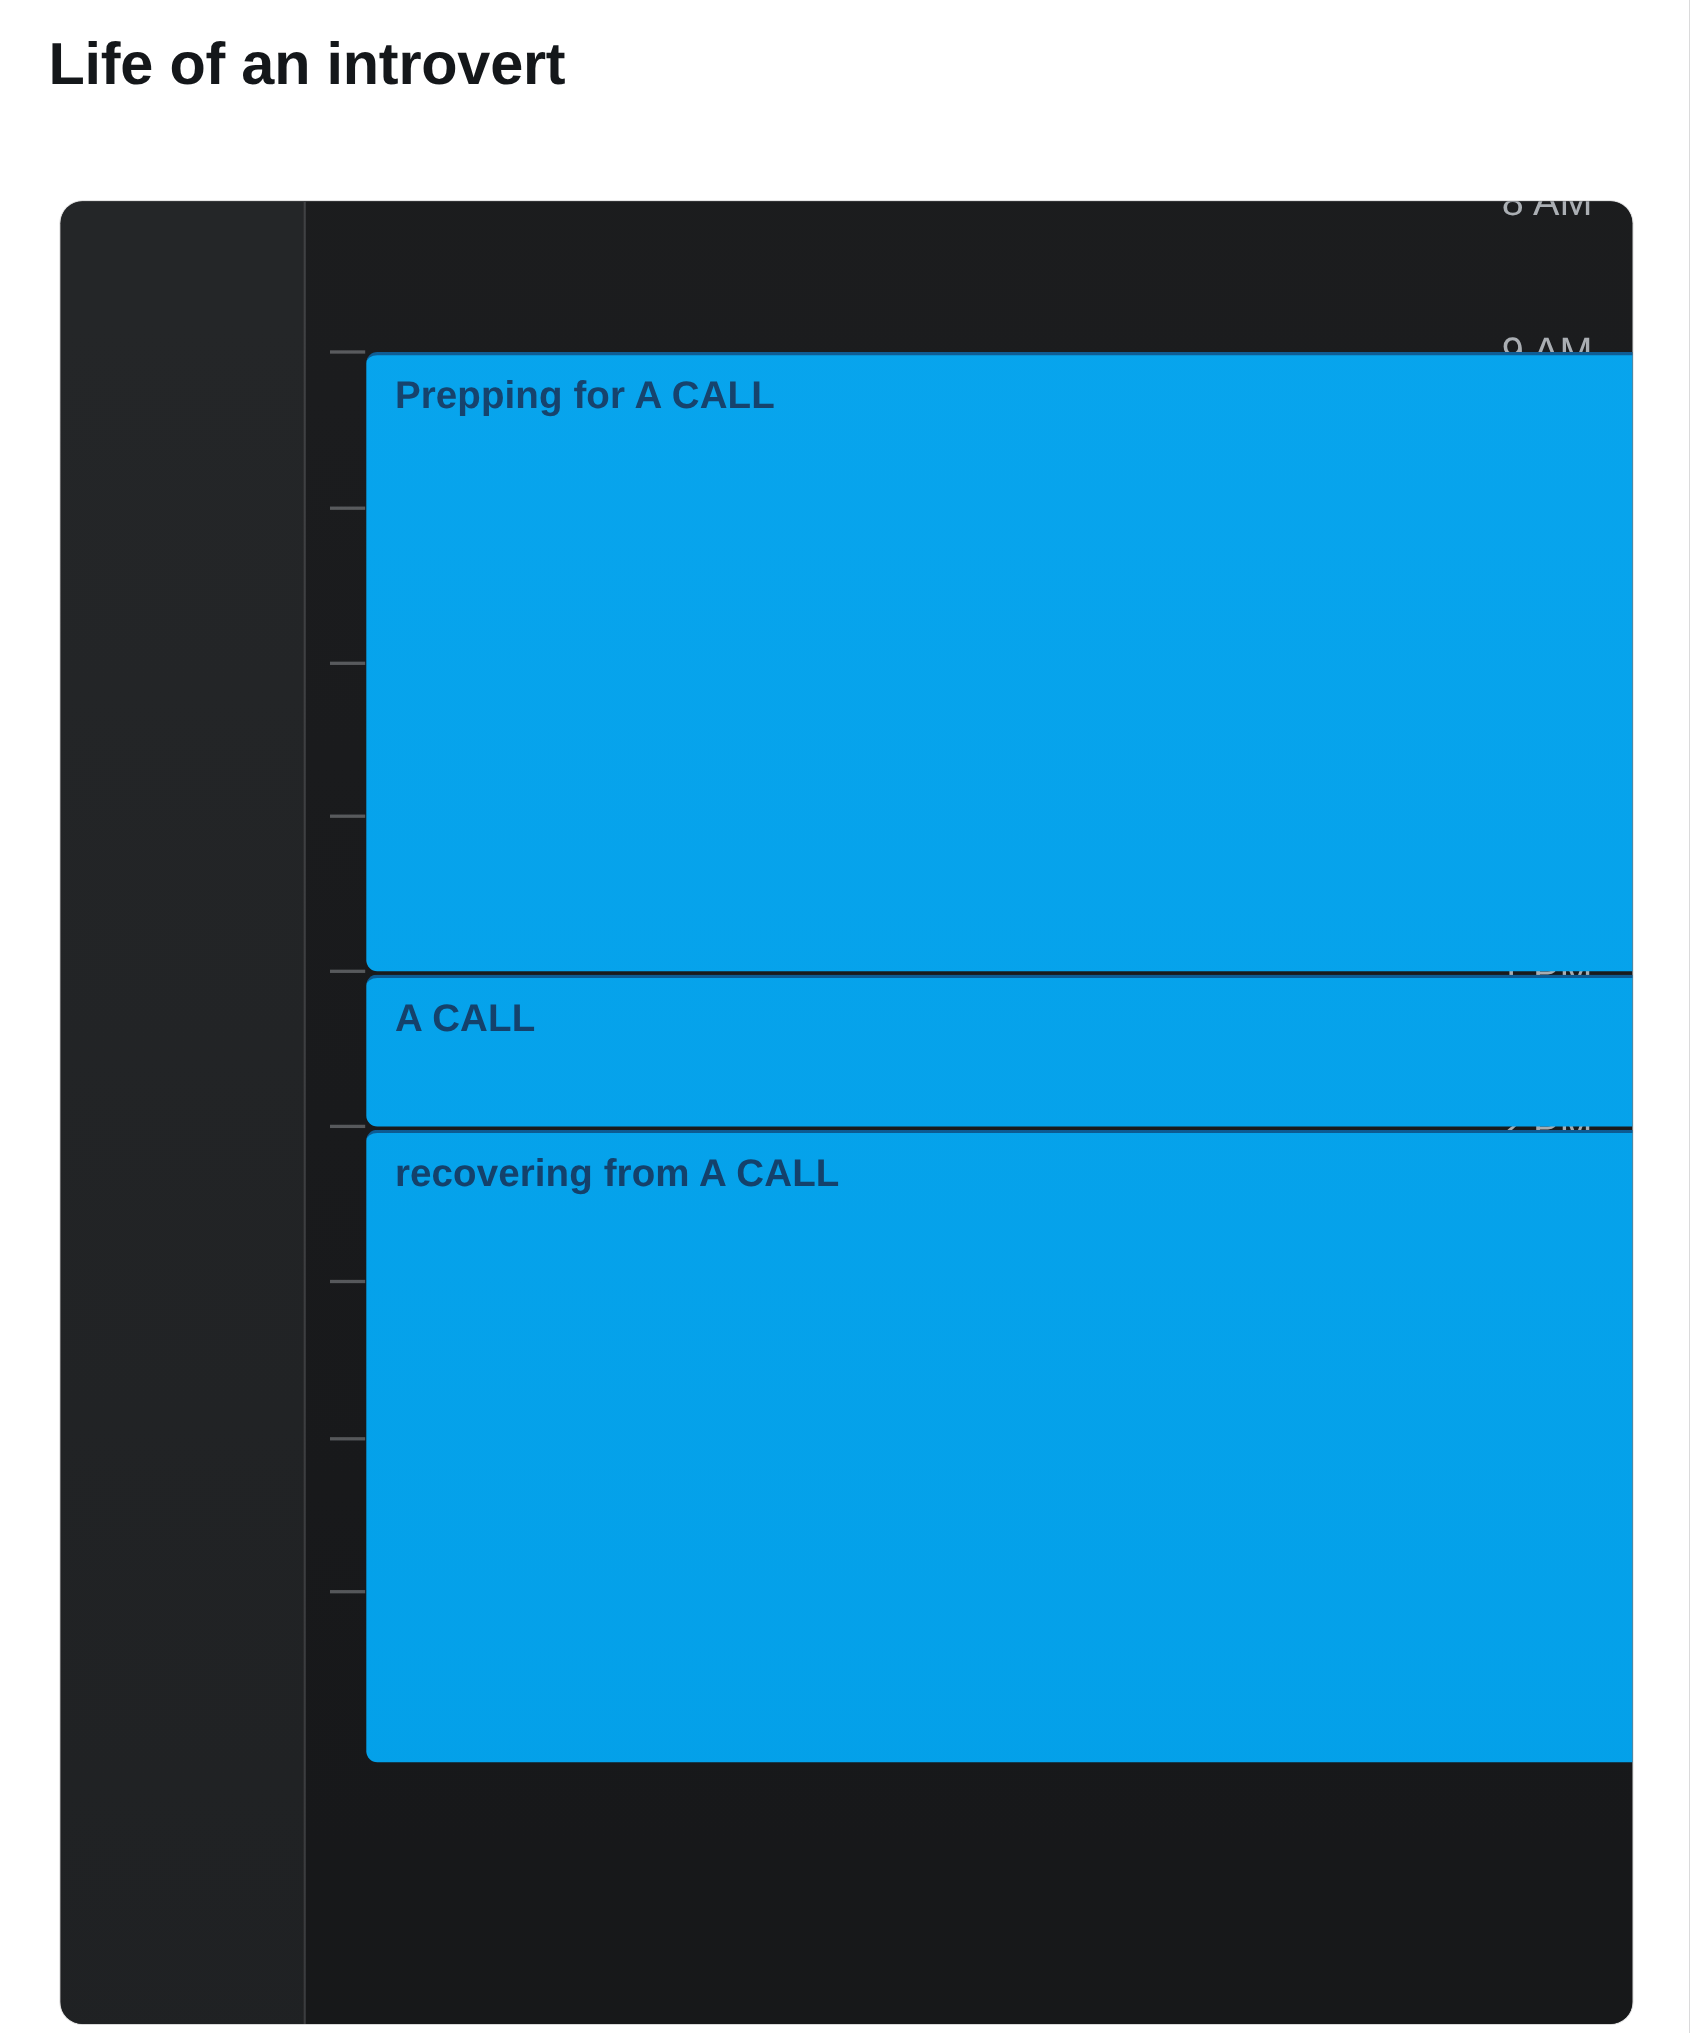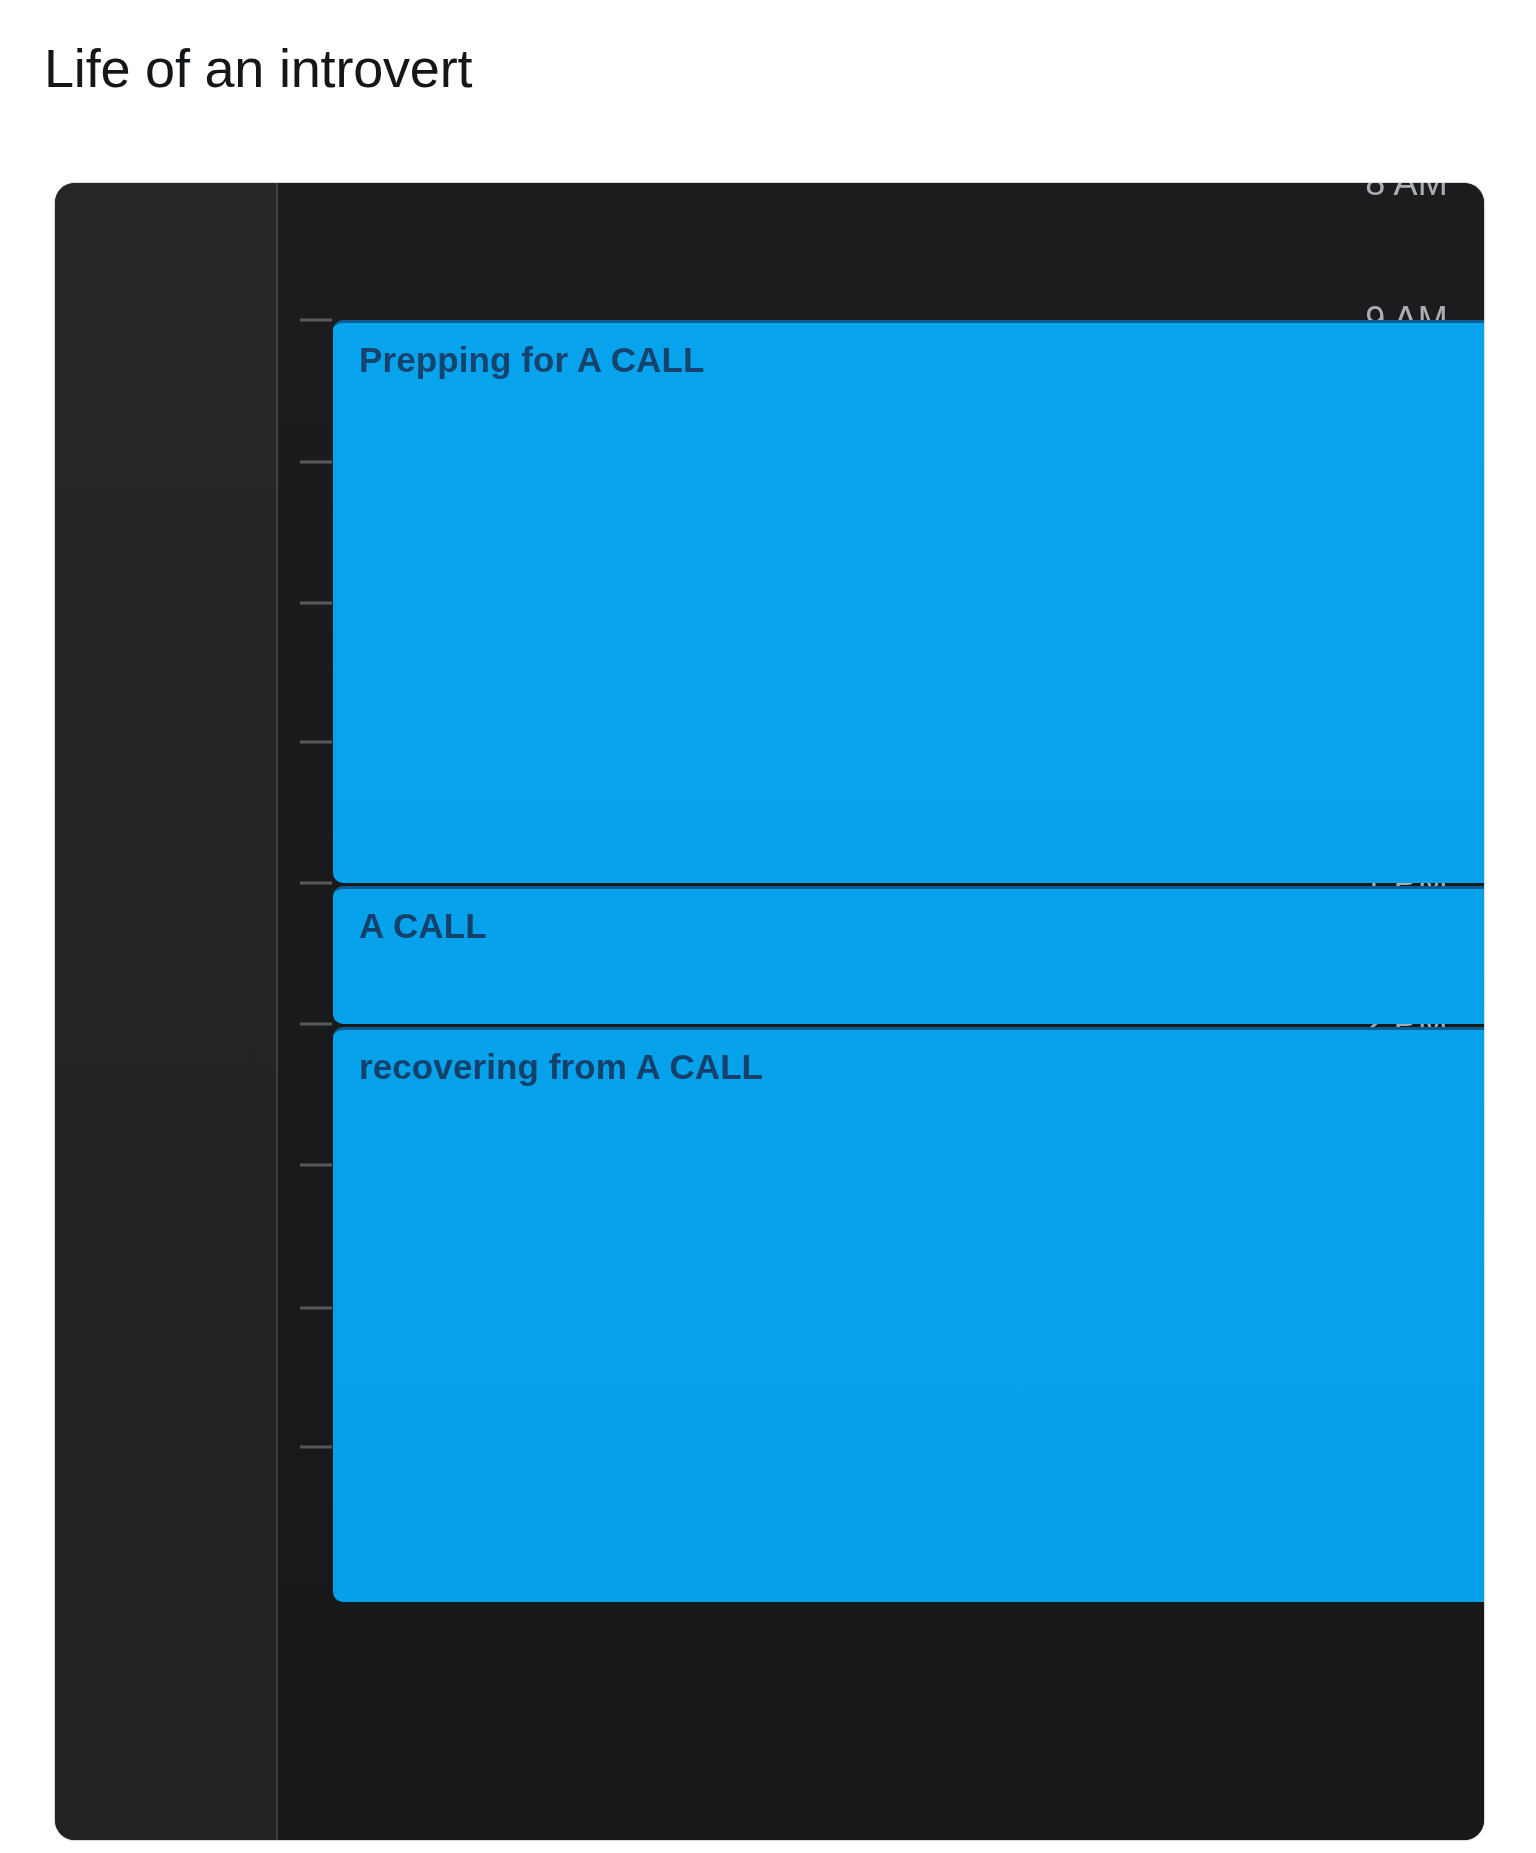--- a/index.html
+++ b/index.html
@@ -12,24 +12,24 @@
     height: 1853px;
     font-family: "Liberation Sans", sans-serif;
     overflow: hidden;
     position: relative;
   }
 
   
   #caption {
     position: absolute;
     left: 44px;
-    top: 36px;
+    top: 26px;
     font-size: 54px;
     line-height: 64px;
-    font-weight: 400;
+    font-weight: 700;
     color: #14171a;
     letter-spacing: -0.2px;
     white-space: nowrap;
   }
 
   
   #calendar-card {
     position: absolute;
     left: 55px;
     top: 183px;

